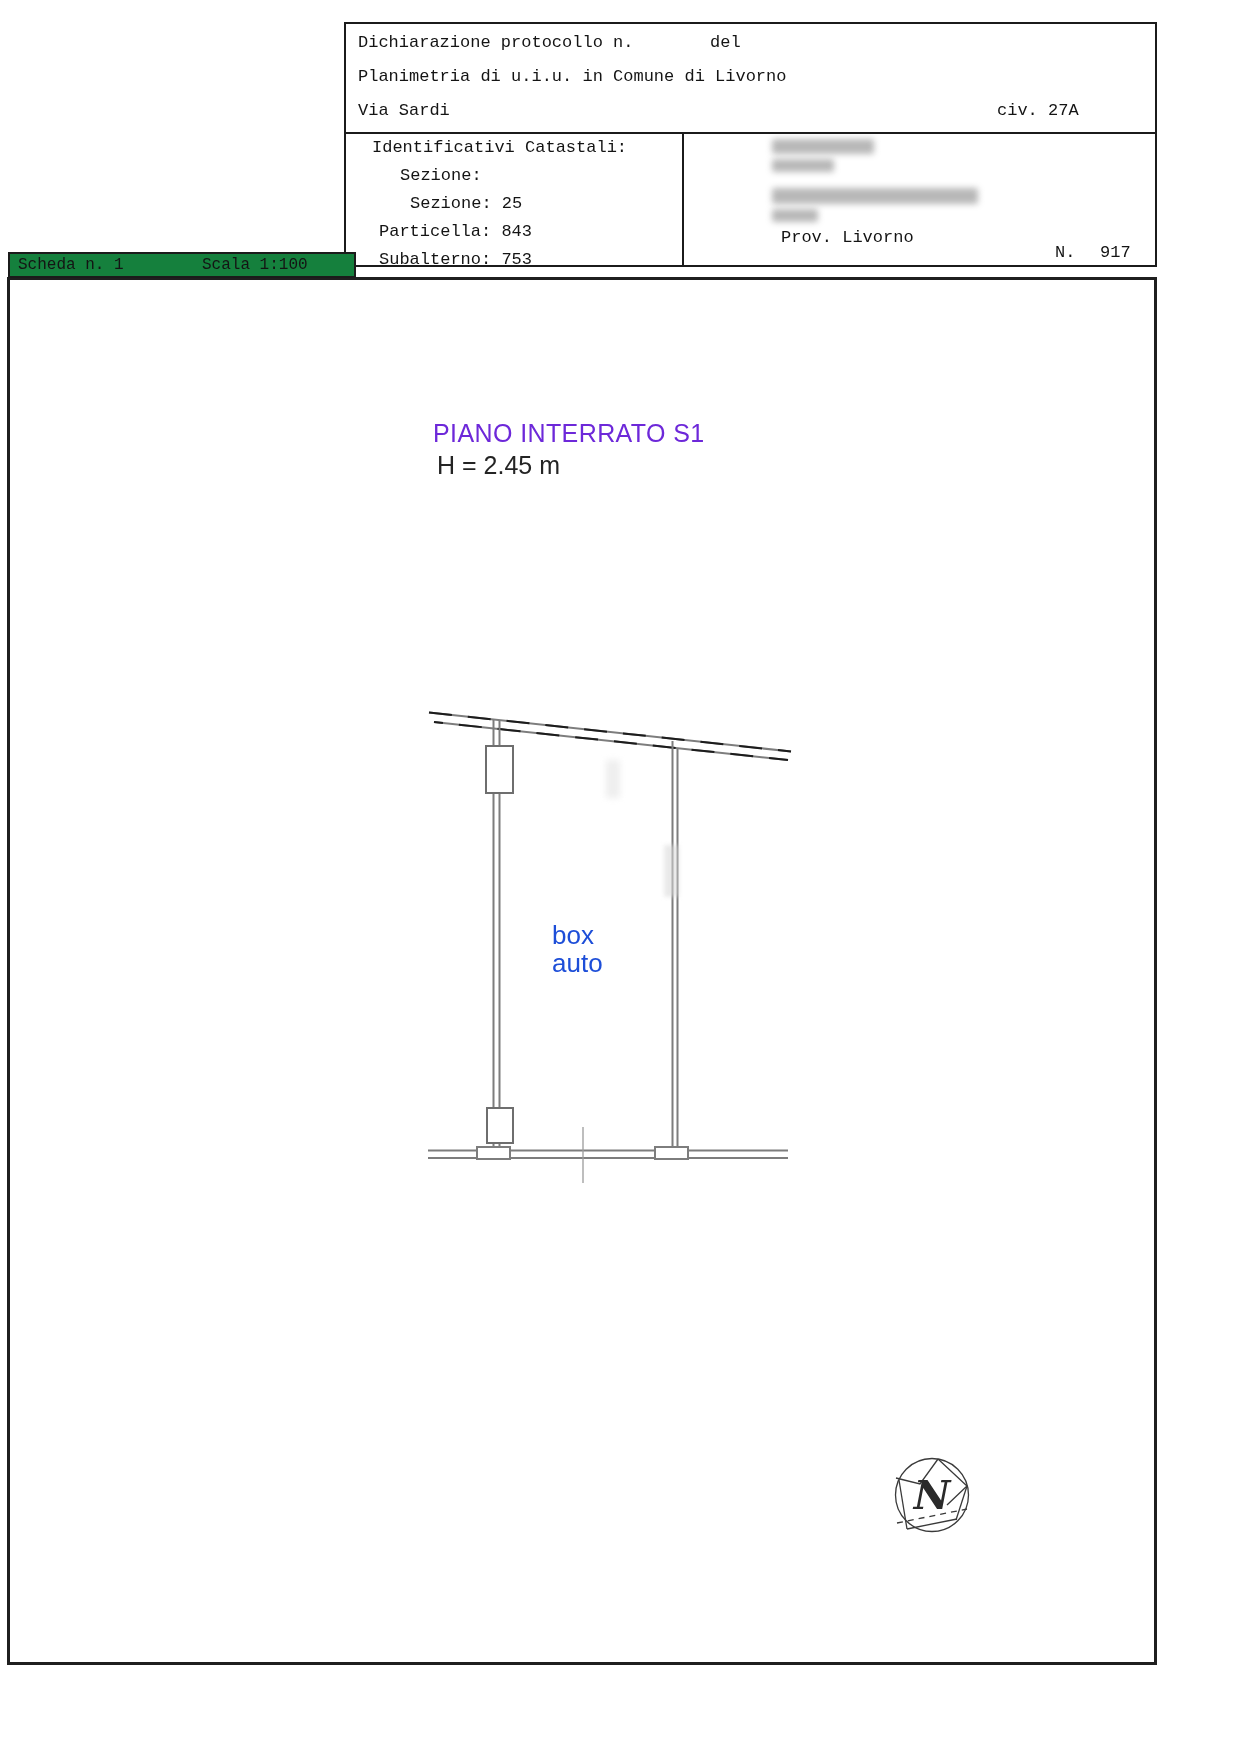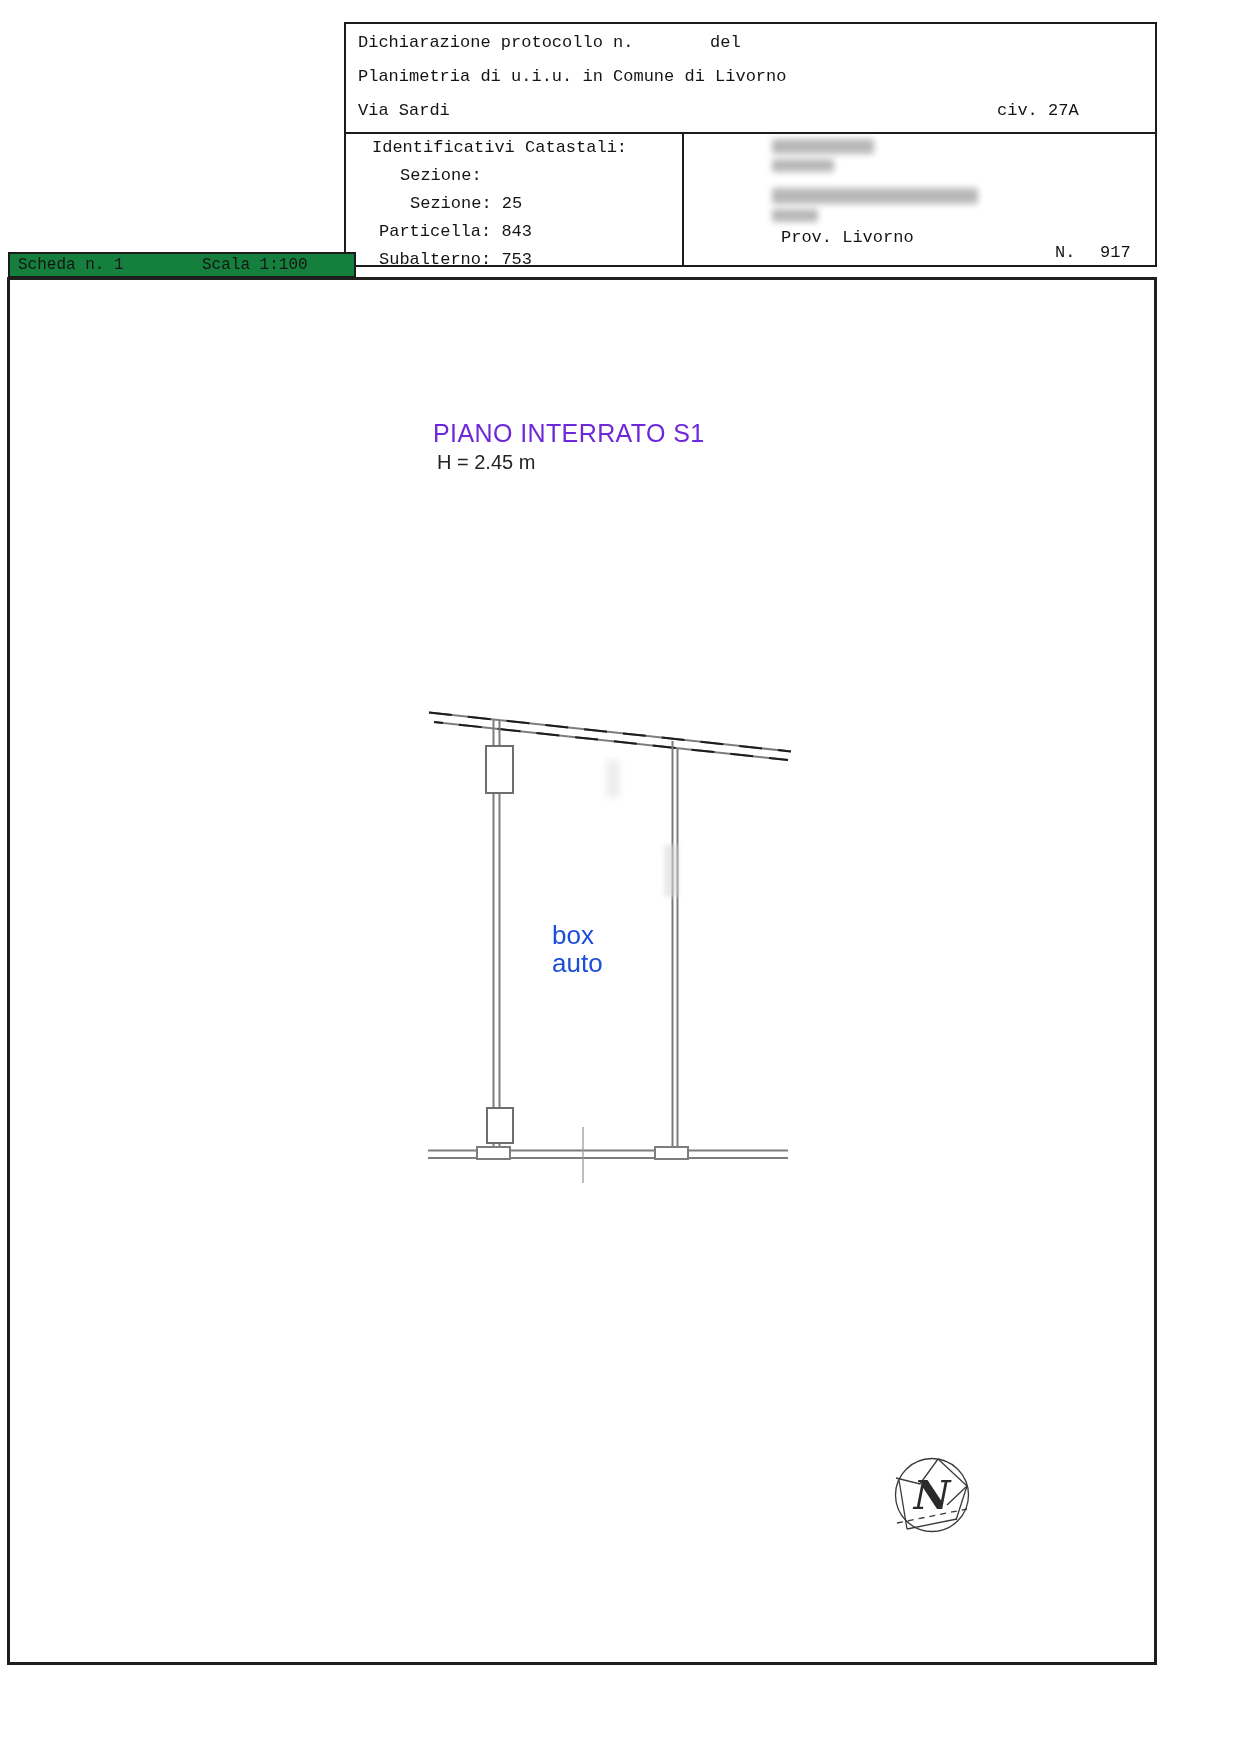--- a/index.html
+++ b/index.html
@@ -24,21 +24,21 @@
 
   
   .sheet-bar{left:8px;top:252px;width:344px;height:22px;border:2px solid #1b1b1b;background:#15803d;z-index:6;}
   .sheet-bar .mono{font-size:16px;line-height:22px;}
 
   
   .frame{left:7px;top:277px;width:1144px;height:1382px;border:3px solid #1f1f1f;background:#fff;}
 
   
   .plan-title{left:433px;top:419px;font-size:25px;letter-spacing:.4px;color:#6d28d9;}
-  .plan-height{left:437px;top:451px;font-size:20px;color:#242424;}
+  .plan-height{left:437px;top:451px;font-size:25px;color:#242424;}
   .room-label{left:552px;top:921px;font-size:26px;line-height:28px;color:#1d4ed8;}
   .north-n{left:906px;top:1471px;width:52px;text-align:center;
            font-family:"DejaVu Serif","Liberation Serif",serif;font-style:italic;font-weight:bold;
            font-size:40px;color:#2a2a2a;}
 
   .smudge1{left:664px;top:845px;width:15px;height:52px;background:#d8d8d8;filter:blur(2px);opacity:.55;}
   .smudge2{left:606px;top:760px;width:14px;height:38px;background:#dedede;filter:blur(3px);opacity:.5;}
 
   svg.overlay{position:absolute;left:0;top:0;width:1240px;height:1754px;pointer-events:none;}
 </style>

